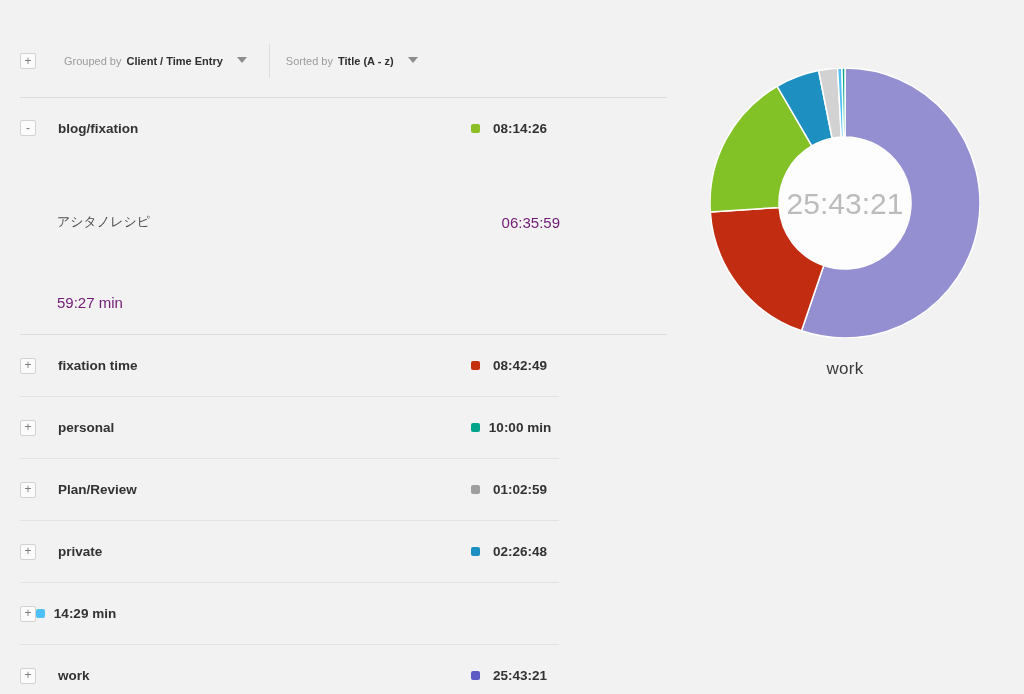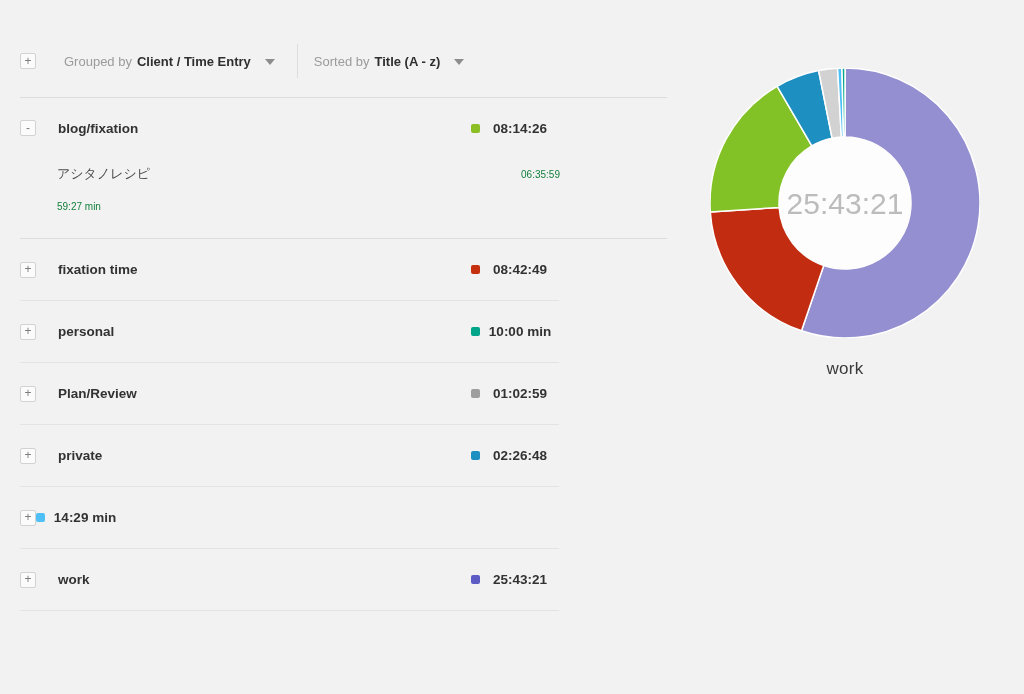--- a/index.html
+++ b/index.html
@@ -7,43 +7,43 @@
     font-family:"Liberation Sans","DejaVu Sans",sans-serif; }
   .page { position:relative; width:1024px; height:694px; }
 
   
   .left-col { position:absolute; left:0; top:0; width:667px; }
 
   .toolbar { margin:45px 0 0 20px; height:32px; display:flex; align-items:center; }
   .sq-btn { width:16px; height:16px; background:#fbfbfb; border:1px solid #d2d2d2;
     border-radius:2px; color:#7d7d7d; font-size:12px; line-height:13px; text-align:center;
     cursor:pointer; display:flex; align-items:center; justify-content:center; padding:0; }
-  .dropdown { display:flex; align-items:center; cursor:pointer; font-size:13px; }
+  .dropdown { display:flex; cursor:pointer; font-size:11px; }
   .dropdown .dim { color:#9b9b9b; margin-right:5px; }
   .dropdown .strong { color:#2f2f2f; font-weight:700; }
   .caret { width:0; height:0; border-left:5px solid transparent; border-right:5px solid transparent;
     border-top:6px solid #8d8d8d; margin-left:14px; margin-top:2px; }
   .grouped { margin-left:28px; }
   .vdiv { width:1px; height:34px; background:#ddd; margin:0 16px 0 22px; }
 
   .hline { height:1px; background:#dcdcdc; margin-left:20px; }
   .hline.wide { width:647px; }
   .hline.narrow { width:539px; background:#e3e3e3; }
   .hline.after-toolbar { margin-top:20px; }
 
   .group-row { height:60px; display:flex; align-items:center; margin-left:20px; width:540px; }
   .row-collapsed { height:61px; }
   .toggle { flex:0 0 auto; }
   .g-label { margin-left:22px; flex:1 1 auto; font-size:13.5px; font-weight:700; color:#323232; }
   .dot { flex:0 0 auto; width:9px; height:9px; border-radius:2px; }
   .g-dur { flex:0 0 auto; width:80px; text-align:center; font-size:13.5px; font-weight:700; color:#323232; }
 
-  .sub-row { height:32px; display:flex; align-items:center; margin-left:20px; width:540px; padding-left:37px; }
+  .sub-row { height:32px; display:flex; align-items:center; margin-left:20px; width:540px; padding-left:37px;margin-top:48px; }
   .s-label { flex:1 1 auto; font-size:13px; color:#4a4a4a; }
-  .s-dur { flex:0 0 auto; text-align:right; font-size:10px; color:#15803d; }
+  .s-dur { flex:0 0 auto; text-align:right; font-size:15px; color:#701a75; }
   .spacer16 { height:16px; }
 
   
   .chart-area { position:absolute; left:710px; top:68px; width:270px; text-align:center; }
   .chart-caption { margin-top:17px; font-size:17px; color:#3a3a3a; letter-spacing:.3px; }
 </style>
 </head>
 <body>
 
 <div class="page">

